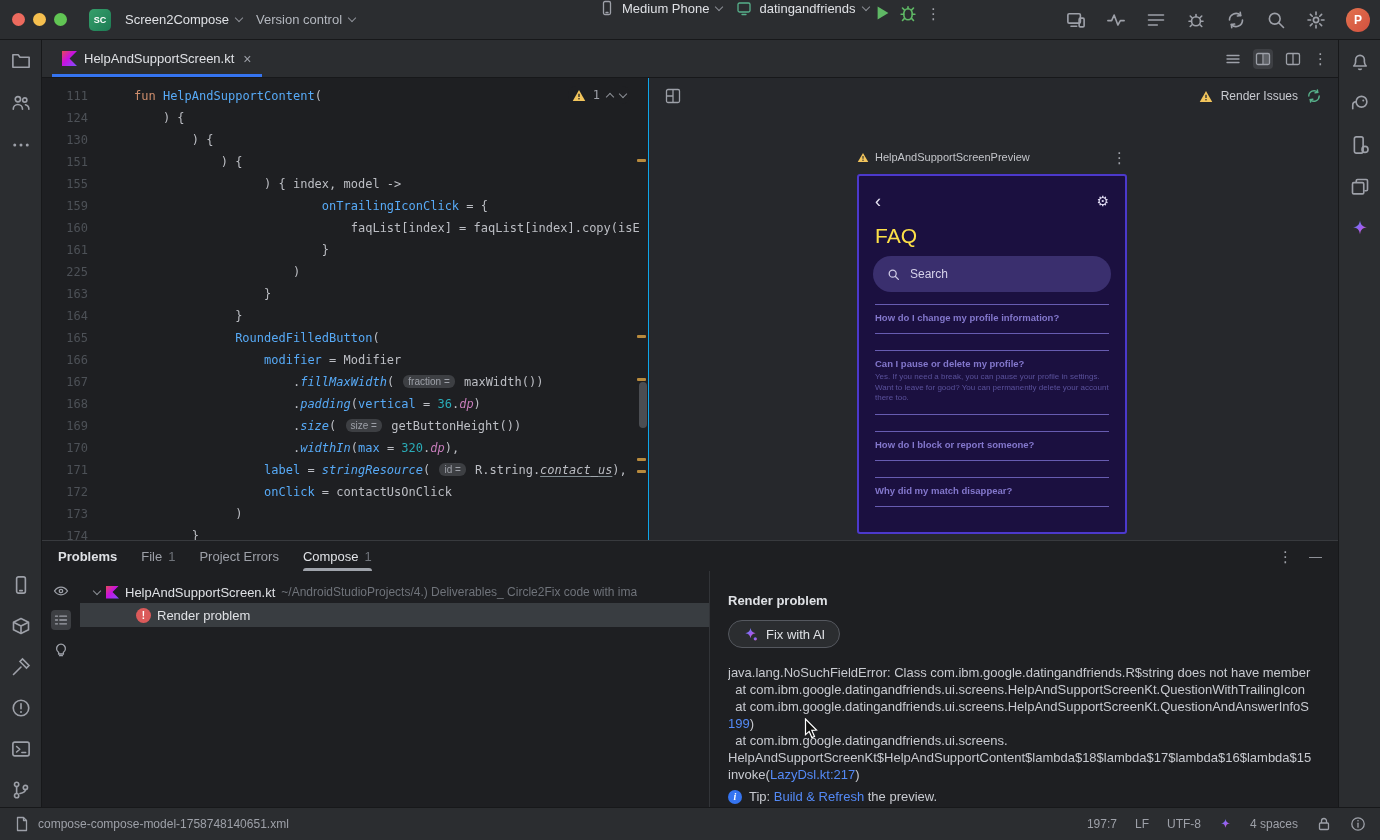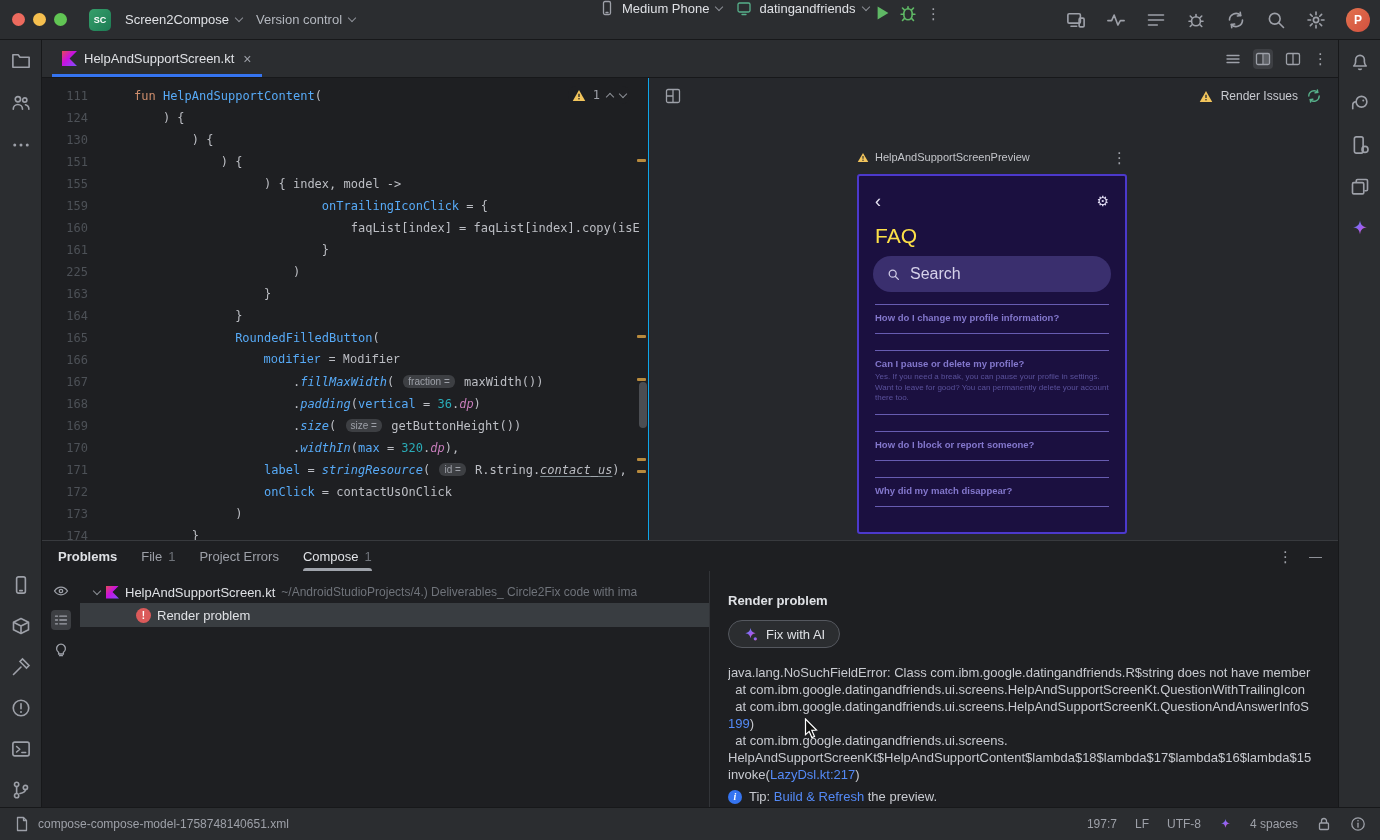--- a/index.html
+++ b/index.html
@@ -67,21 +67,21 @@
   .pv-right{margin-left:auto;display:flex;align-items:center;gap:8px;font-size:12px;color:#c9cbd1}
   .wtri{width:14px;height:13px;flex-shrink:0}
   .pv-stage{position:absolute;left:208px;top:68px;width:270px}
   .pv-label{height:22px;display:flex;align-items:center;gap:6px;font-size:11px;color:#c3c5ca}
   .pv-label .kebab{margin-left:auto}
   .phone{margin-top:6px;width:270px;height:360px;border:2px solid #4c39cc;border-radius:3px;background:#1b1040;overflow:hidden;position:relative}
   .ph-top{height:26px;margin-top:12px;padding:0 16px;display:flex;align-items:center;justify-content:space-between;color:#e8e6f4}
   .ph-back{font-size:18px;line-height:1}
   .ph-gear{font-size:14px;color:#ded9f0}
   .ph-title{margin-top:8px;padding:0 16px;font-size:21px;line-height:28px;color:#fde047}
-  .ph-search{margin:6px 14px 0;height:36px;background:#3a2f6e;border-radius:19px;display:flex;align-items:center;gap:10px;padding:0 14px;color:#d6d2ea;font-size:16px}
+  .ph-search{margin:6px 14px 0;height:36px;background:#3a2f6e;border-radius:19px;display:flex;align-items:center;gap:10px;padding:0 14px;color:#d6d2ea;font-size:12px}
   .ph-search svg{width:13px;height:13px;color:#cdc9e4}
   #faq-list{margin:12px 16px 0}
   .fq{border-top:1px solid rgba(130,118,215,.75);border-bottom:1px solid rgba(130,118,215,.75);padding:5px 0 10px;margin-bottom:16px}
   .fq-q{font-size:9.5px;color:#8377cc;margin-top:2px;font-weight:bold}
   .fq-a{font-size:8px;line-height:1.33;color:#5a519b;margin-top:3px}
 
   
   .problems{height:267px;background:#1e1f22;border-top:1px solid #383a3e;display:flex;flex-direction:column;flex-shrink:0}
   .pr-tabs{height:30px;display:flex;align-items:center;padding:0 16px;gap:24px;font-size:13px;flex-shrink:0}
   .pr-title{font-weight:bold;color:#dfe1e5}
@@ -325,21 +325,21 @@
               <div class="cl"><span class="ln">130</span><span class="ct" style="padding-left: 8ch;"><span class="tk-p">) {</span></span></div>
               <div class="cl"><span class="ln">151</span><span class="ct" style="padding-left: 12ch;"><span class="tk-p">) {</span></span></div>
               <div class="cl"><span class="ln">155</span><span class="ct" style="padding-left: 18ch;"><span class="tk-p">) { index, model -&gt;</span></span></div>
               <div class="cl"><span class="ln">159</span><span class="ct" style="padding-left: 26ch;"><span class="tk-a">onTrailingIconClick</span><span class="tk-p"> = {</span></span></div>
               <div class="cl"><span class="ln">160</span><span class="ct" style="padding-left: 30ch;"><span class="tk-p">faqList[index] = faqList[index].copy(isE</span></span></div>
               <div class="cl"><span class="ln">161</span><span class="ct" style="padding-left: 26ch;"><span class="tk-p">}</span></span></div>
               <div class="cl"><span class="ln">225</span><span class="ct" style="padding-left: 22ch;"><span class="tk-p">)</span></span></div>
               <div class="cl"><span class="ln">163</span><span class="ct" style="padding-left: 18ch;"><span class="tk-p">}</span></span></div>
               <div class="cl"><span class="ln">164</span><span class="ct" style="padding-left: 14ch;"><span class="tk-p">}</span></span></div>
               <div class="cl"><span class="ln">165</span><span class="ct" style="padding-left: 14ch;"><span class="tk-f">RoundedFilledButton</span><span class="tk-p">(</span></span></div>
-              <div class="cl"><span class="ln">166</span><span class="ct" style="padding-left: 18ch; font-family: Liberation Mono, monospace;"><span class="tk-a">modifier</span><span class="tk-p"> = Modifier</span></span></div>
+              <div class="cl"><span class="ln">166</span><span class="ct" style="padding-left: 18ch;"><span class="tk-a">modifier</span><span class="tk-p"> = Modifier</span></span></div>
               <div class="cl"><span class="ln">167</span><span class="ct" style="padding-left: 22ch;"><span class="tk-p">.</span><span class="tk-i">fillMaxWidth</span><span class="tk-p">( </span><span class="tk-h">fraction =</span><span class="tk-p"> maxWidth())</span></span></div>
               <div class="cl"><span class="ln">168</span><span class="ct" style="padding-left: 22ch;"><span class="tk-p">.</span><span class="tk-i">padding</span><span class="tk-p">(</span><span class="tk-a">vertical</span><span class="tk-p"> = </span><span class="tk-n">36</span><span class="tk-p">.</span><span class="tk-x">dp</span><span class="tk-p">)</span></span></div>
               <div class="cl"><span class="ln">169</span><span class="ct" style="padding-left: 22ch;"><span class="tk-p">.</span><span class="tk-i">size</span><span class="tk-p">( </span><span class="tk-h">size =</span><span class="tk-p"> getButtonHeight())</span></span></div>
               <div class="cl"><span class="ln">170</span><span class="ct" style="padding-left: 22ch;"><span class="tk-p">.</span><span class="tk-i">widthIn</span><span class="tk-p">(</span><span class="tk-a">max</span><span class="tk-p"> = </span><span class="tk-n">320</span><span class="tk-p">.</span><span class="tk-x">dp</span><span class="tk-p">),</span></span></div>
               <div class="cl"><span class="ln">171</span><span class="ct" style="padding-left: 18ch;"><span class="tk-a">label</span><span class="tk-p"> = </span><span class="tk-i">stringResource</span><span class="tk-p">( </span><span class="tk-h">id =</span><span class="tk-p"> R.string.</span><span class="tk-u">contact_us</span><span class="tk-p">),</span></span></div>
               <div class="cl"><span class="ln">172</span><span class="ct" style="padding-left: 18ch;"><span class="tk-a">onClick</span><span class="tk-p"> = contactUsOnClick</span></span></div>
               <div class="cl"><span class="ln">173</span><span class="ct" style="padding-left: 14ch;"><span class="tk-p">)</span></span></div>
               <div class="cl"><span class="ln">174</span><span class="ct" style="padding-left: 8ch;"><span class="tk-p">}</span></span></div>
             </div>
           <div class="inspect">

